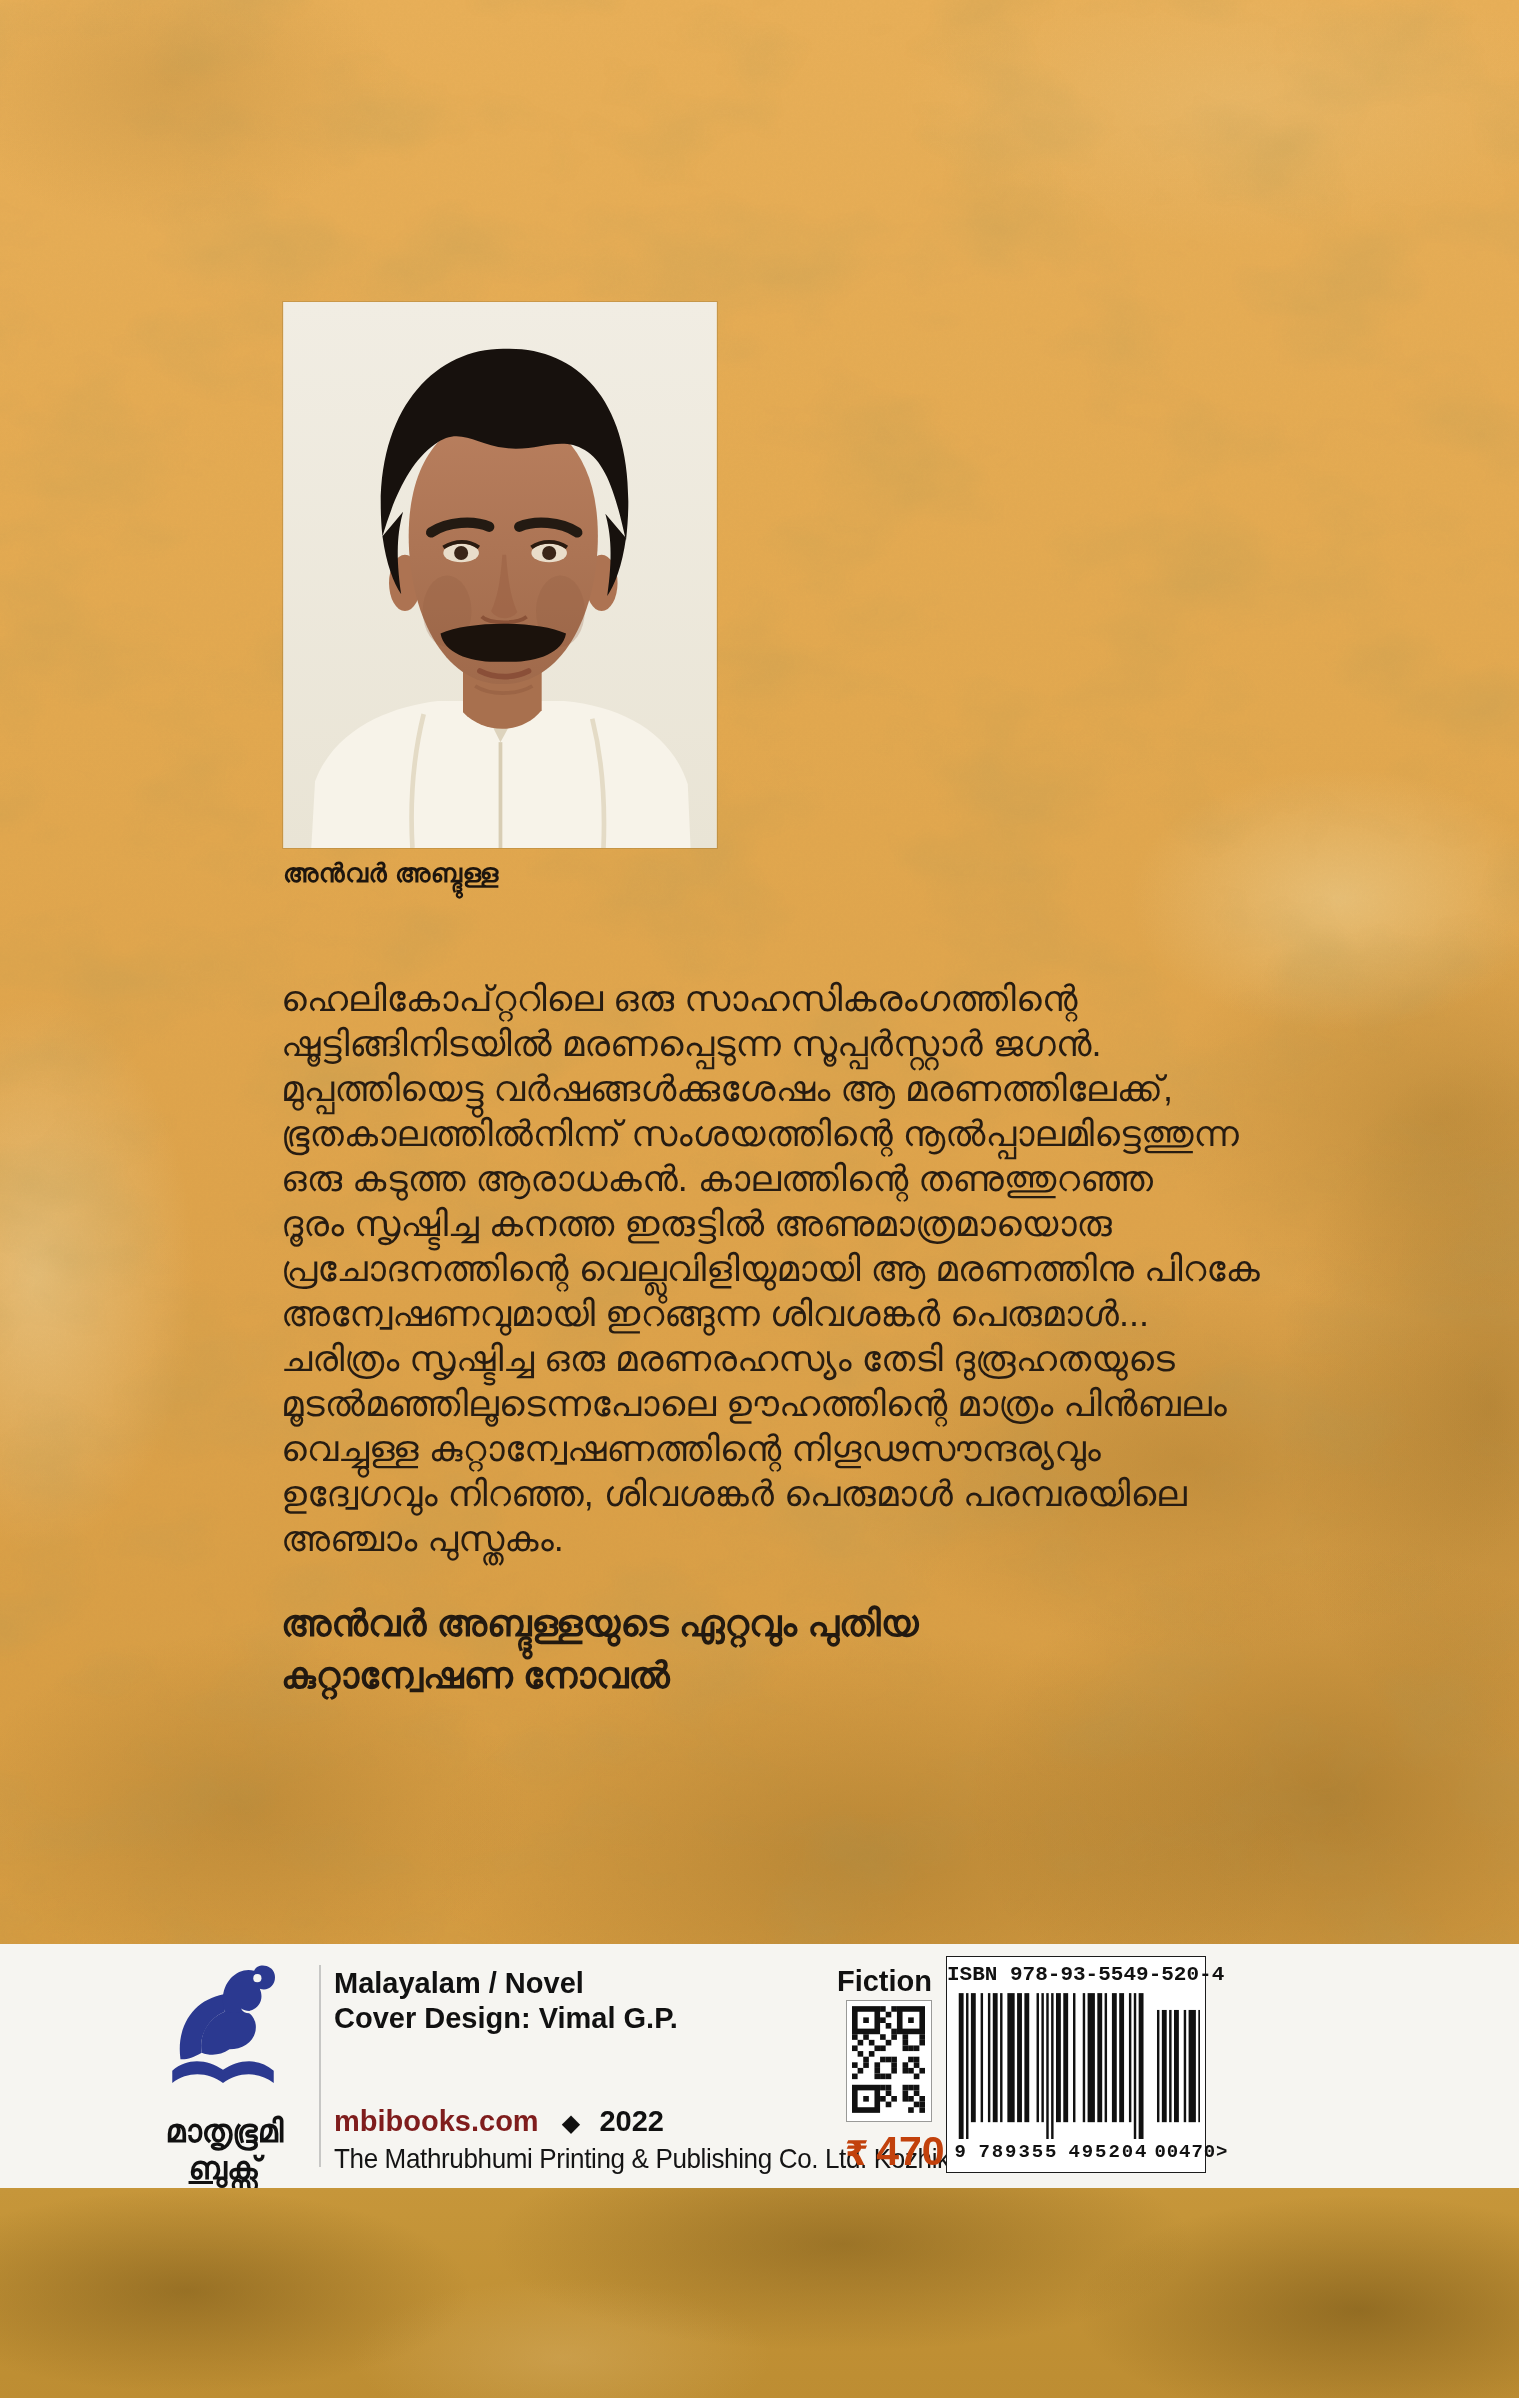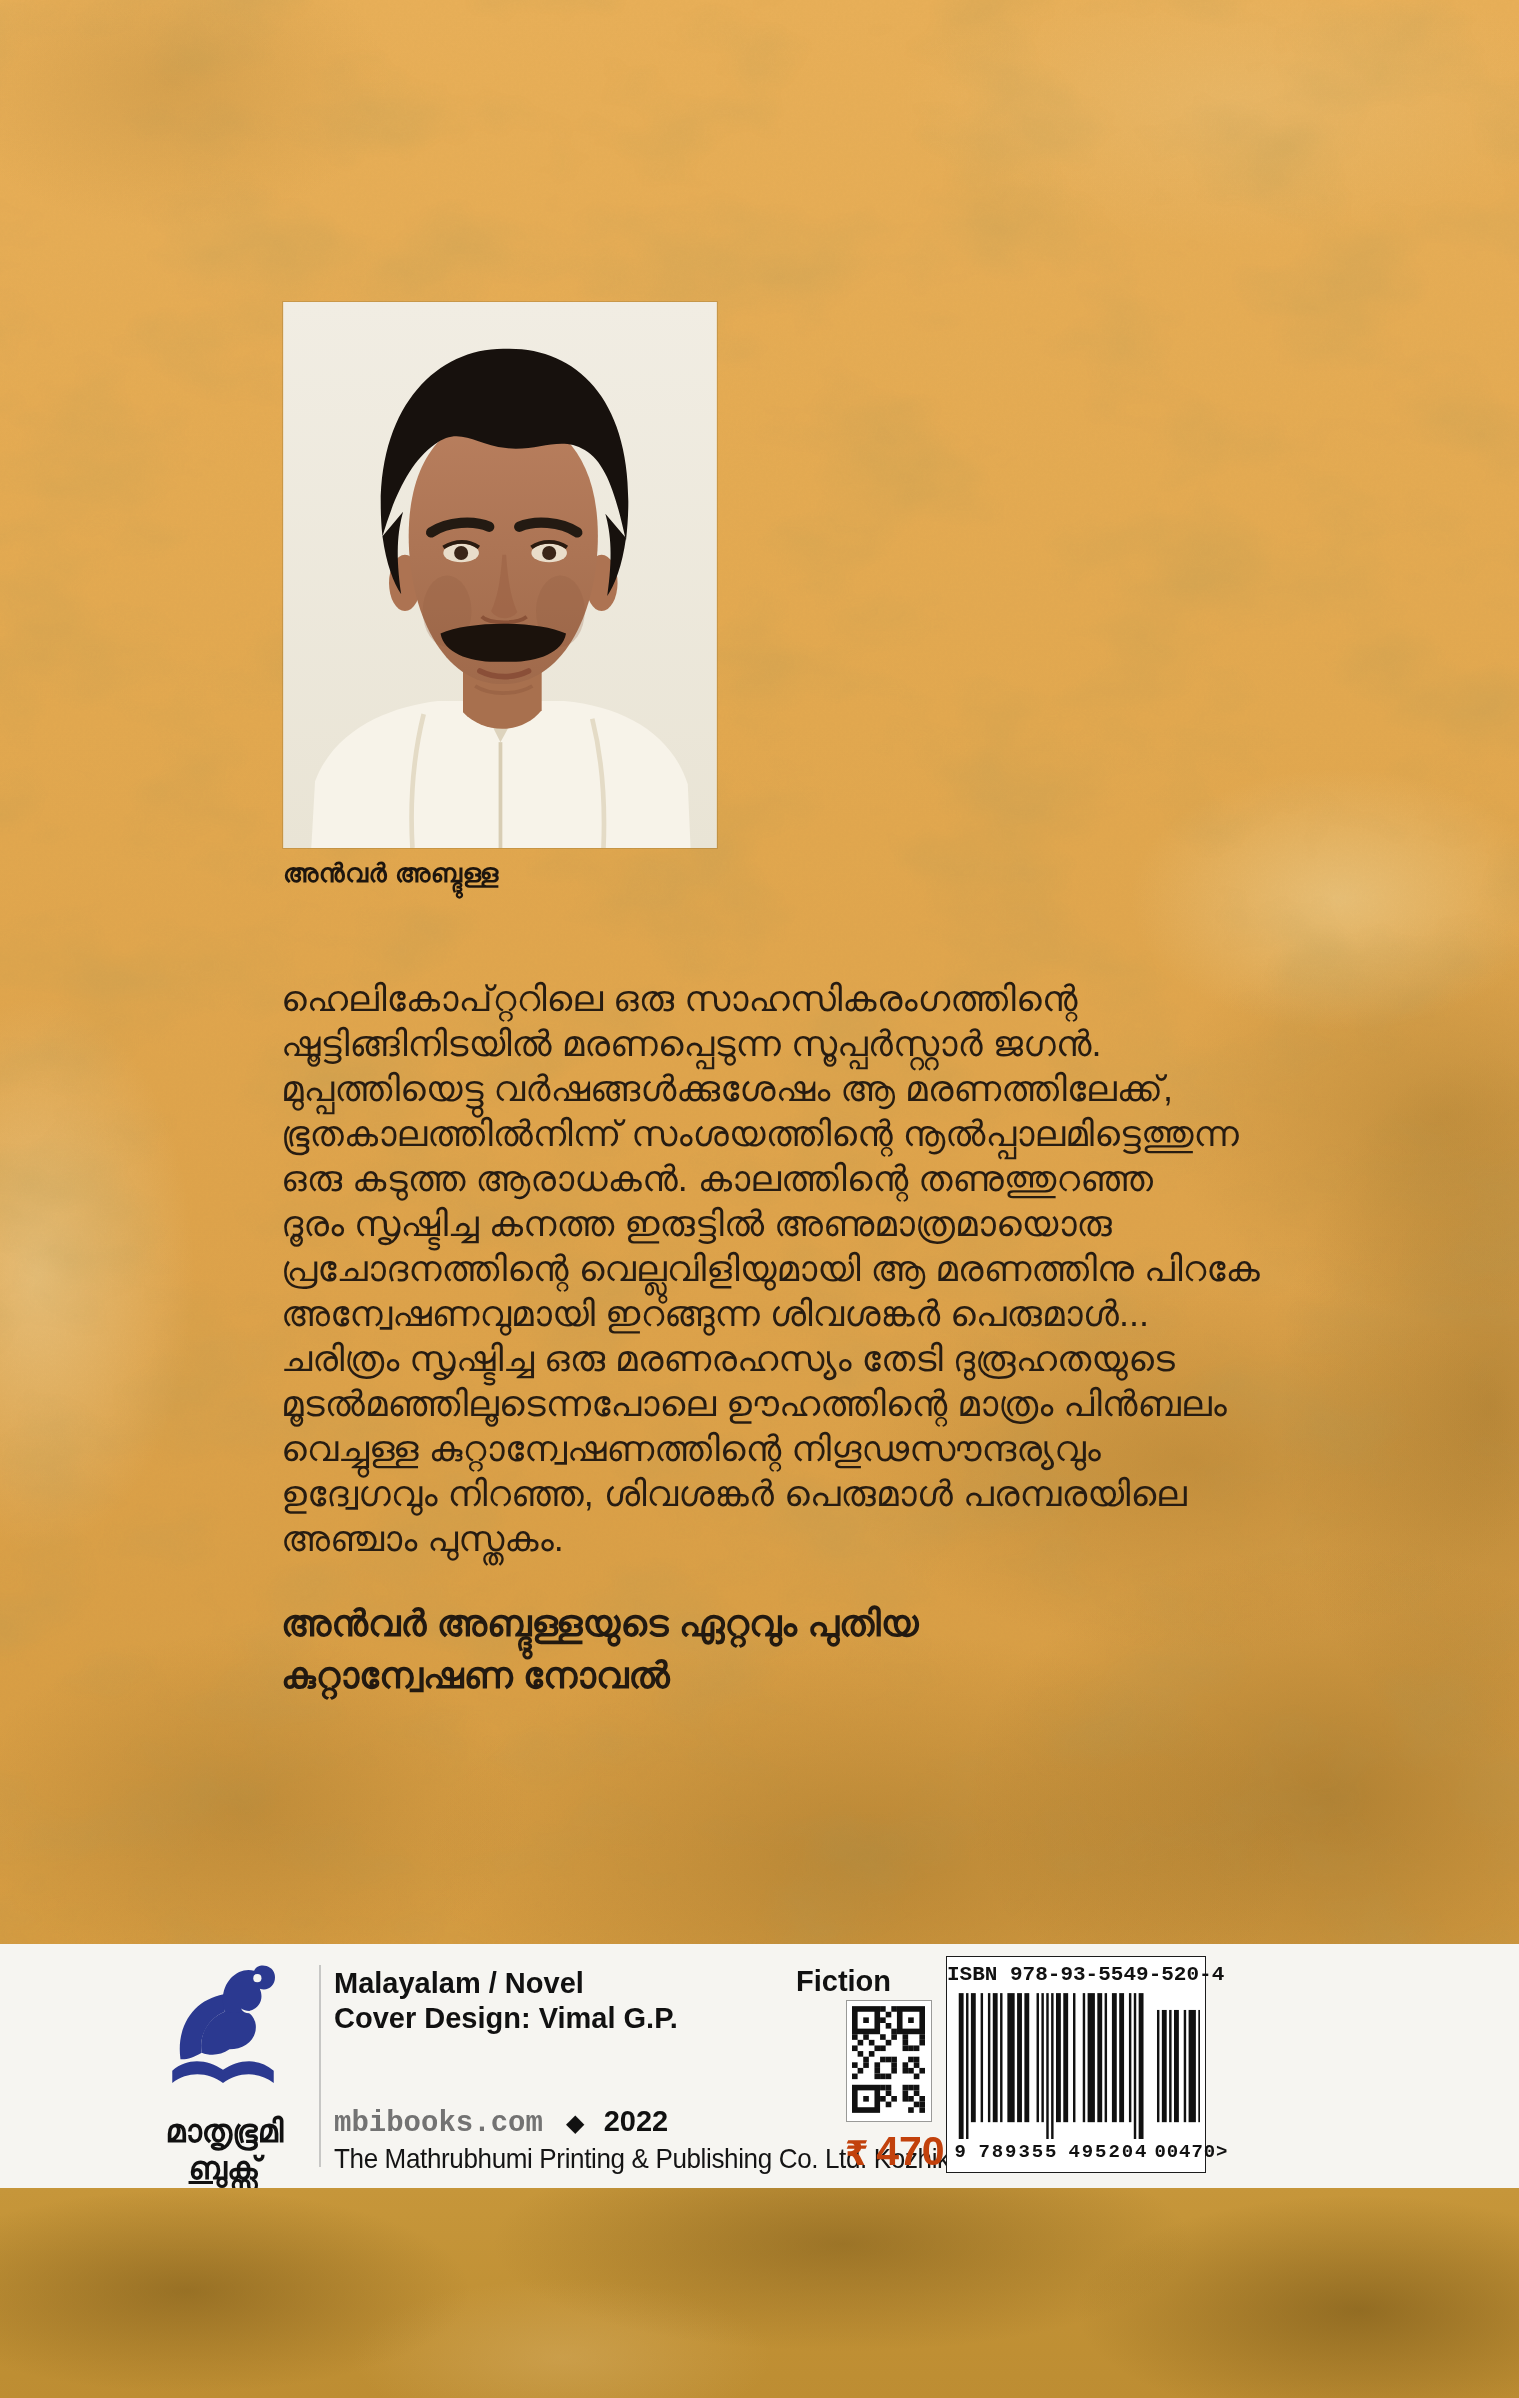--- a/index.html
+++ b/index.html
@@ -45,26 +45,26 @@
   
   .strip{position:absolute;left:0;top:1944px;width:1520px;height:244px;background:#f6f5f1;}
   .logo-icon{position:absolute;left:159px;top:17px;width:128px;height:135px;}
   .logo-ml{position:absolute;left:131px;width:187px;text-align:center;color:#111111;font-weight:600;}
   .logo-ml.l1{top:169px;font-size:32px;}
   .logo-ml.l2{top:206px;font-size:32px;text-decoration:underline;}
   .vdiv{position:absolute;left:319px;top:20.6px;width:1.9px;height:202px;background:#c7c7c5;}
   .category{position:absolute;left:334px;top:22.5px;font-size:29px;font-weight:700;color:#111;}
   .cover-design{position:absolute;left:334px;top:58px;font-size:29px;font-weight:700;color:#111;}
   .web-row{position:absolute;left:334px;top:161px;font-size:29px;}
-  .web-row .web{color:#737373;font-weight:700;font-family:Liberation Mono, monospace;}
+  .web-row .web{color:#7f1d1d;font-weight:700;}
   .web-row .diamond{color:#111;font-size:24px;margin-left:15px;}
   .web-row .year{color:#111;font-weight:600;margin-left:11.2px;}
   .publisher-full{position:absolute;left:334px;top:199px;font-size:28px;font-weight:500;color:#141414;
                   letter-spacing:-0.4px;transform:scaleX(.93);transform-origin:left center;white-space:nowrap;}
-  .genre{position:absolute;left:796px;top:20.6px;width:136px;text-align:left;font-size:29px;font-weight:700;color:#111;}
+  .genre{position:absolute;left:796px;top:20.6px;width:136px;text-align:right;font-size:29px;font-weight:700;color:#111;}
   .qr-box{position:absolute;left:846px;top:56px;width:86px;height:122px;background:#fff;border:1.9px solid #9a9a98;box-sizing:border-box;padding:4.7px;}
   .price{position:absolute;left:845px;top:184px;color:#c2410c;white-space:nowrap;}
   .price .rupee{font-size:34px;font-weight:700;}
   .price .amount{font-size:41px;font-weight:700;margin-left:7.5px;}
   .barcode-box{position:absolute;left:946px;top:12px;width:260px;height:217px;background:#fff;border:1.9px solid #1c1c1c;box-sizing:border-box;}
   .isbn{position:absolute;left:0;top:5.6px;width:100%;text-align:center;font-family:"Liberation Mono","DejaVu Sans Mono",monospace;
         font-size:21px;font-weight:700;color:#111;letter-spacing:0;white-space:nowrap;}
   .bars{position:absolute;left:7.5px;top:36px;}
   .bc-digits{position:absolute;left:7.5px;top:184px;width:245px;height:24px;font-family:"Liberation Mono","DejaVu Sans Mono",monospace;
              font-size:19px;font-weight:700;color:#111;}

